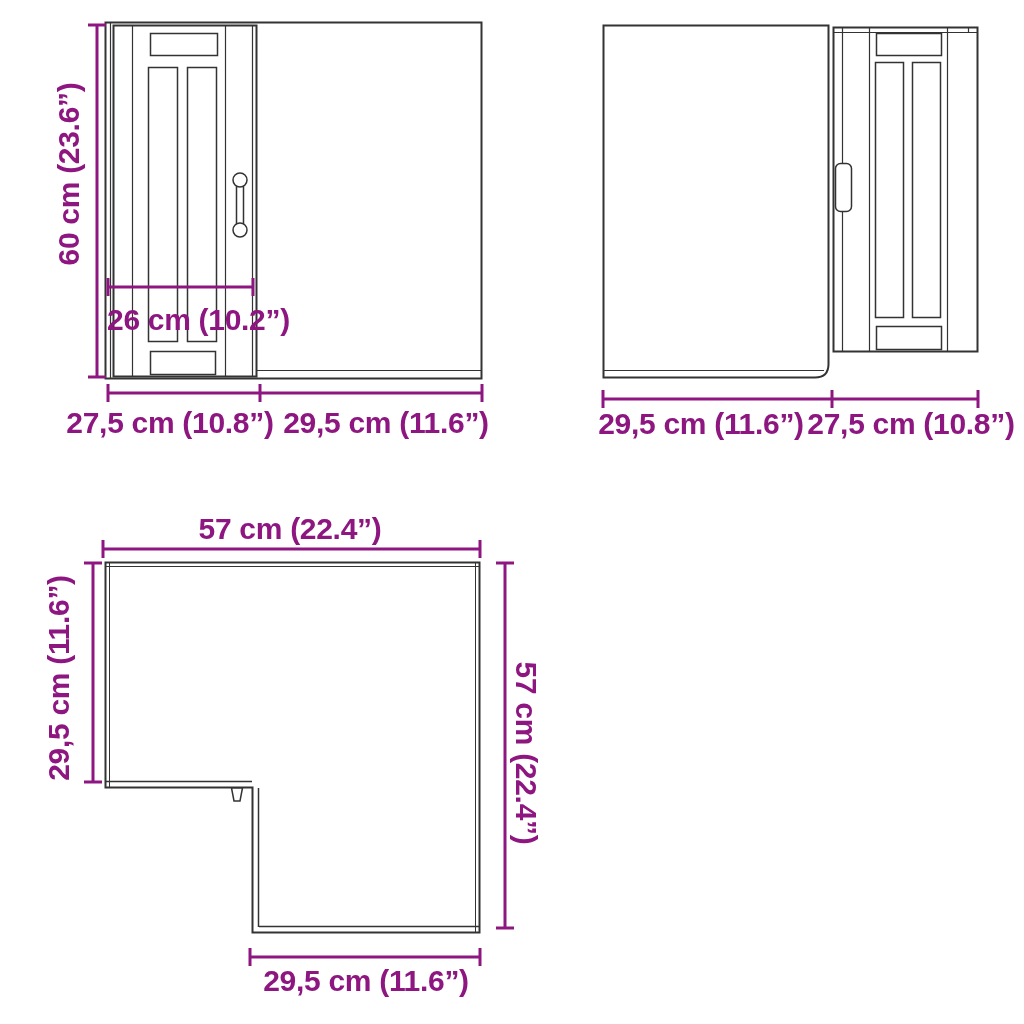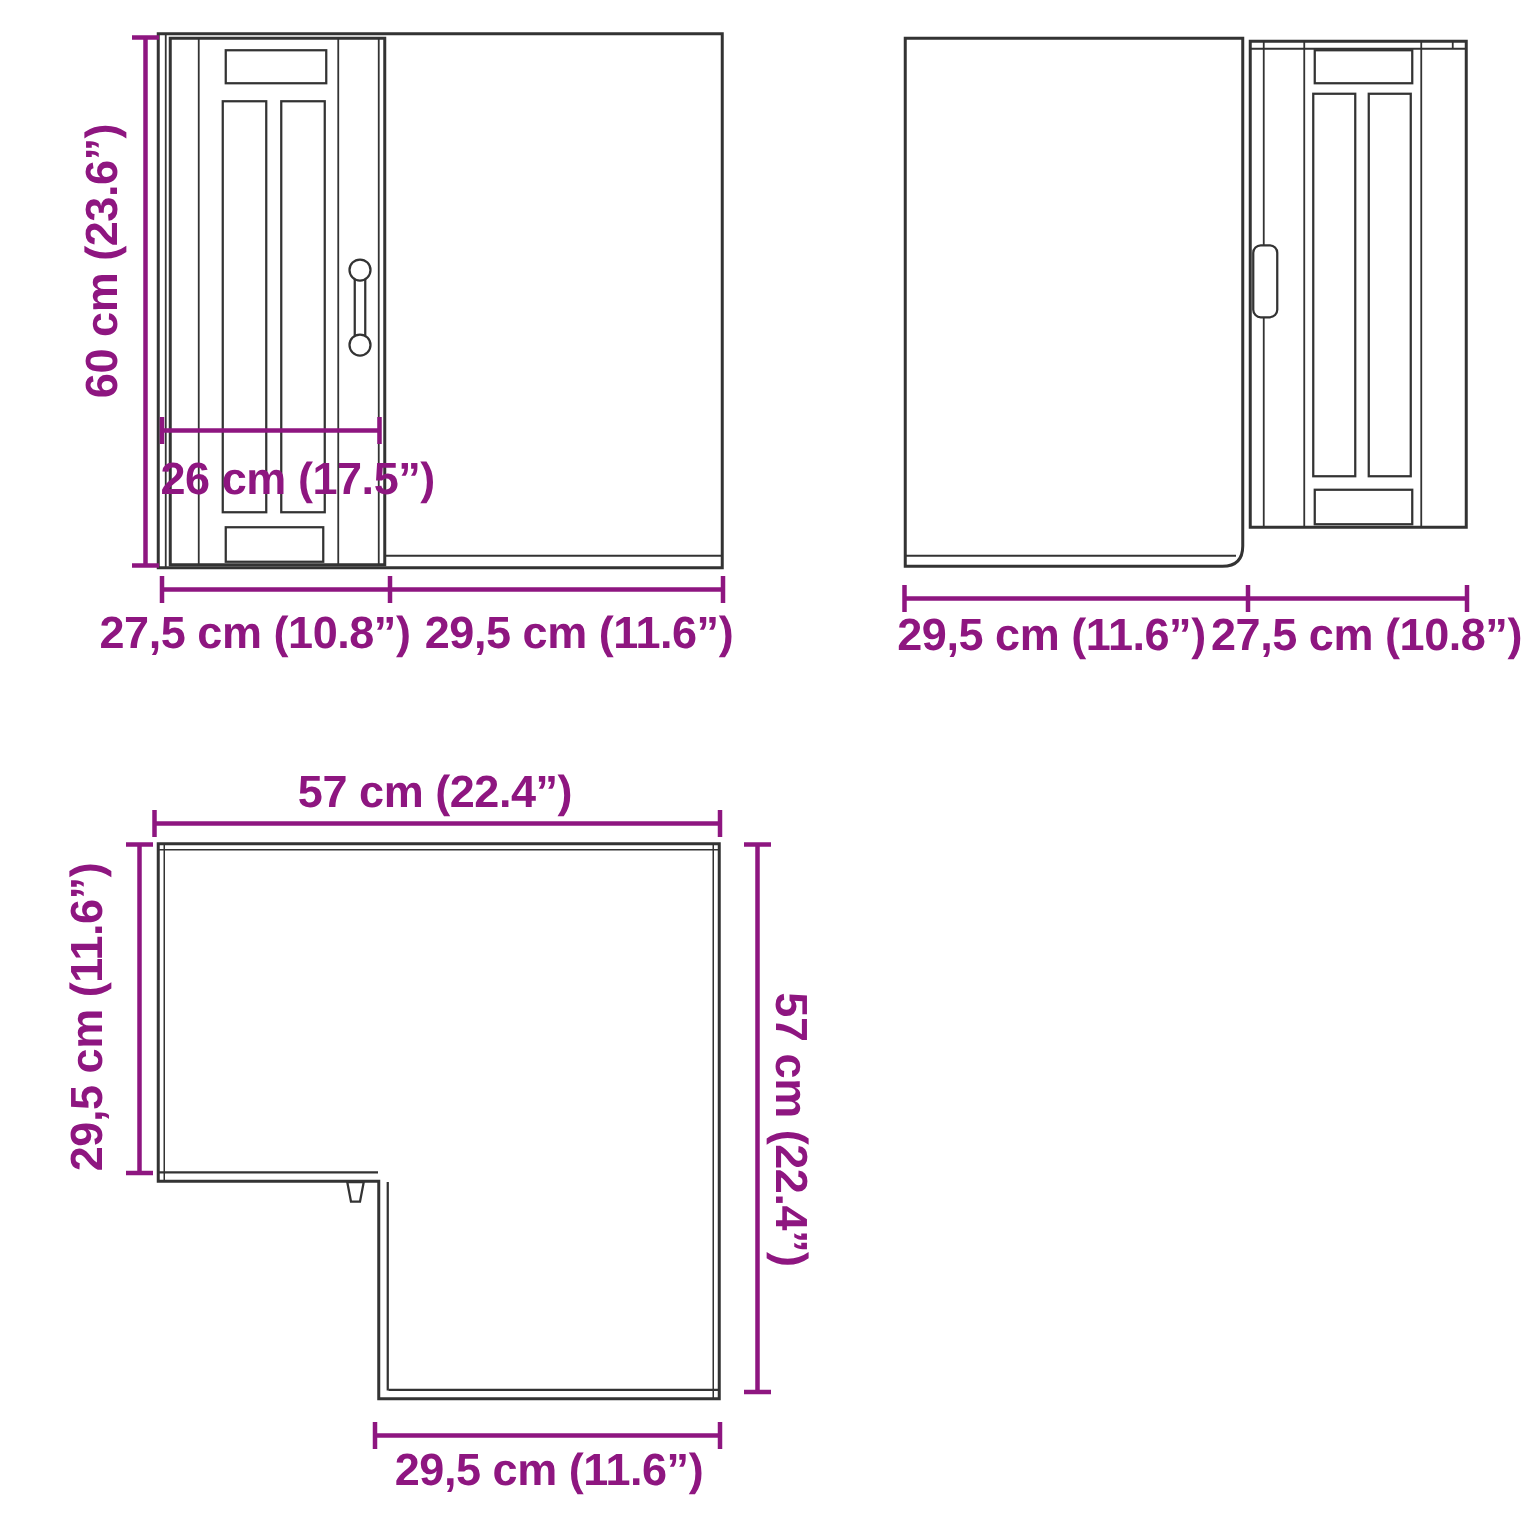--- a/index.html
+++ b/index.html
@@ -125,21 +125,21 @@
     </g>
     <g>
       <line class="dim" x1="250" y1="957" x2="480" y2="957" stroke-width="3"></line>
       <line class="dim" x1="250" y1="948" x2="250" y2="966" stroke-width="3"></line>
       <line class="dim" x1="480" y1="948" x2="480" y2="966" stroke-width="3"></line>
     </g>
   </svg>
 
   <div class="dim-label rot-ccw" style="left:-131px;top:156px;">60 cm (23.6”)</div>
 
-  <div class="dim-label left-align" style="left:107px;top:302px;">26 cm (17.5”)</div>
+  <div class="dim-label left-align" style="left:107px;top:302px;">26 cm (10.2”)</div>
 
   <div class="dim-label" style="left:-30px;top:405px;">27,5 cm (10.8”)</div>
 
   <div class="dim-label" style="left:186px;top:405px;">29,5 cm (11.6”)</div>
 
   <div class="dim-label" style="left:501px;top:406px;">29,5 cm (11.6”)</div>
 
   <div class="dim-label" style="left:711px;top:406px;">27,5 cm (10.8”)</div>
 
   <div class="dim-label" style="left:90px;top:511px;">57 cm (22.4”)</div>

